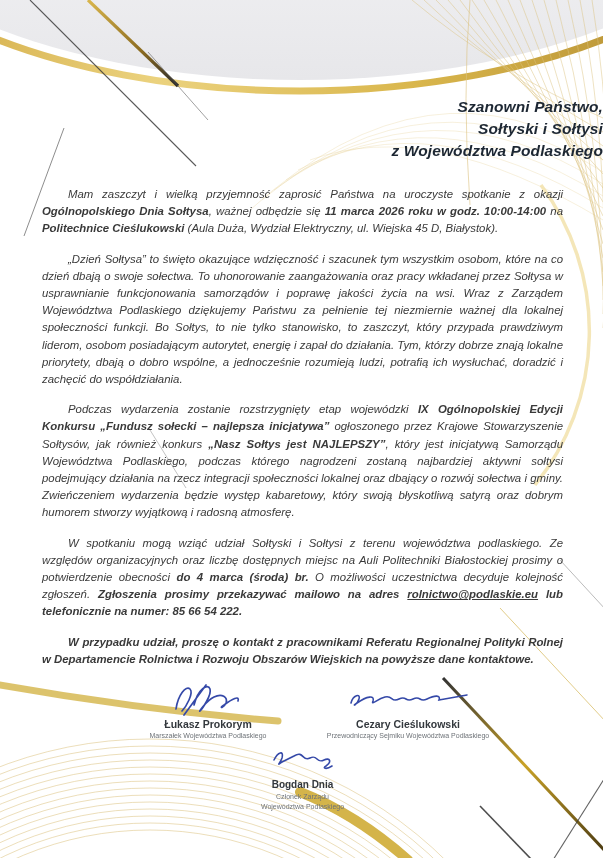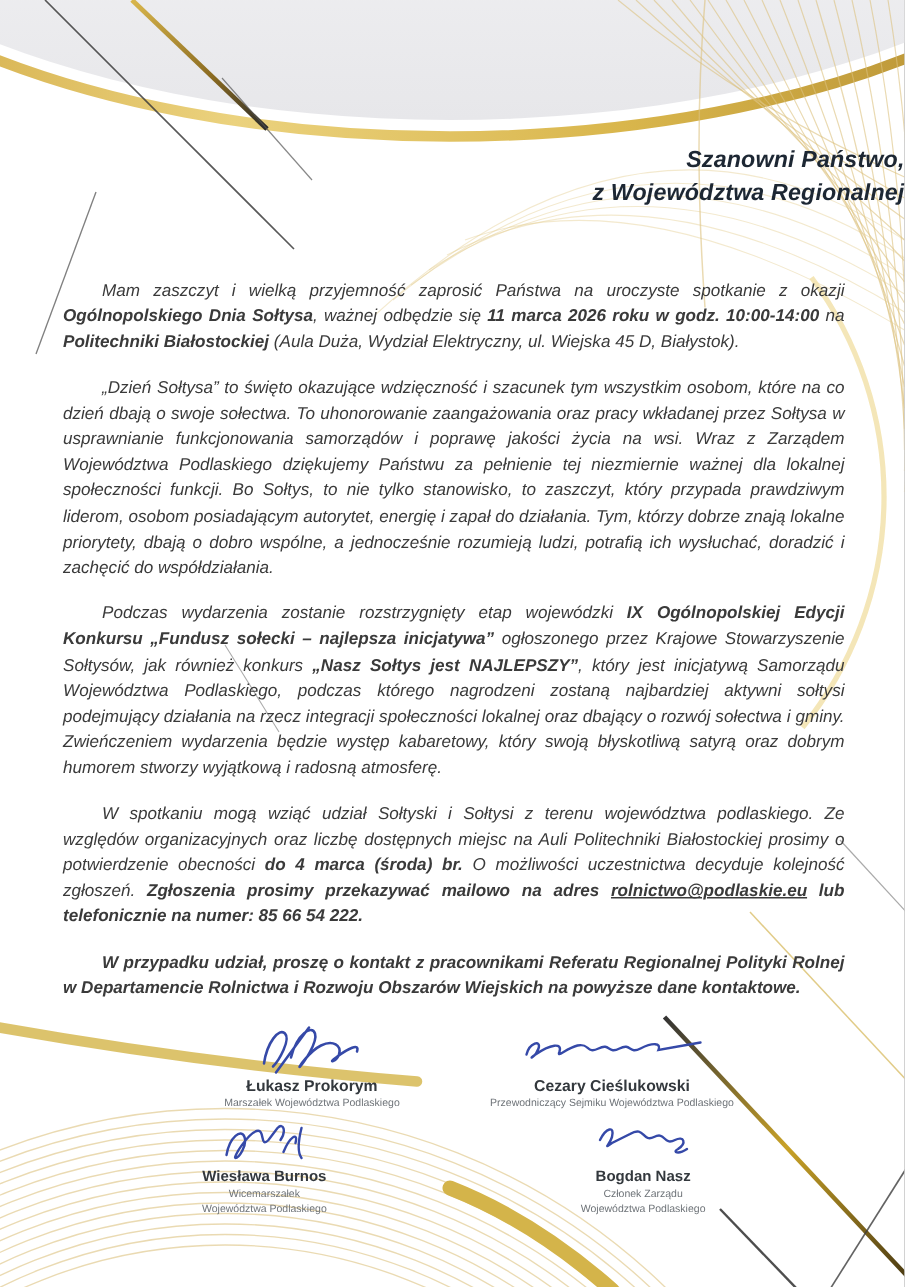--- a/index.html
+++ b/index.html
@@ -133,25 +133,26 @@
       <line x1="553" y1="860" x2="606" y2="776" stroke="#3C3C3C" stroke-width="1.1" opacity="0.8"></line>
       <line x1="480" y1="806" x2="532" y2="860" stroke="#2F2F2F" stroke-width="1.6" opacity="0.85"></line>
       <line x1="560" y1="560" x2="606" y2="610" stroke="#555" stroke-width="0.8" opacity="0.5"></line>
     </g>
   </svg>
 
   <div class="content">
 
     <div class="salutation">
       <div>Szanowni Państwo,</div>
-      <div>z Województwa Regionalnej</div>
+      <div>Sołtyski i Sołtysi</div>
+      <div>z Województwa Podlaskiego</div>
     </div>
 
     <div class="letter-body">
-      <p><span>Mam zaszczyt i wielką przyjemność zaprosić Państwa na uroczyste spotkanie z okazji </span><span class="b">Ogólnopolskiego Dnia Sołtysa</span><span>, ważnej odbędzie się </span><span class="b">11 marca 2026 roku w godz. 10:00-14:00</span><span> na </span><span class="b">Politechniki Białostockiej</span><span> (Aula Duża, Wydział Elektryczny, ul. Wiejska 45 D, Białystok).</span></p>
+      <p><span>Mam zaszczyt i wielką przyjemność zaprosić Państwa na uroczyste spotkanie z okazji </span><span class="b">Ogólnopolskiego Dnia Sołtysa</span><span>, ważnej odbędzie się </span><span class="b">11 marca 2026 roku w godz. 10:00-14:00</span><span> na </span><span class="b">Politechnice Cieślukowski</span><span> (Aula Duża, Wydział Elektryczny, ul. Wiejska 45 D, Białystok).</span></p>
       <p><span>„Dzień Sołtysa” to święto okazujące wdzięczność i szacunek tym wszystkim osobom, które na co dzień dbają o swoje sołectwa. To uhonorowanie zaangażowania oraz pracy wkładanej przez Sołtysa w usprawnianie funkcjonowania samorządów i poprawę jakości życia na wsi. Wraz z Zarządem Województwa Podlaskiego dziękujemy Państwu za pełnienie tej niezmiernie ważnej dla lokalnej społeczności funkcji. Bo Sołtys, to nie tylko stanowisko, to zaszczyt, który przypada prawdziwym liderom, osobom posiadającym autorytet, energię i zapał do działania. Tym, którzy dobrze znają lokalne priorytety, dbają o dobro wspólne, a jednocześnie rozumieją ludzi, potrafią ich wysłuchać, doradzić i zachęcić do współdziałania.</span></p>
       <p><span>Podczas wydarzenia zostanie rozstrzygnięty etap wojewódzki </span><span class="b">IX Ogólnopolskiej Edycji Konkursu „Fundusz sołecki – najlepsza inicjatywa”</span><span> ogłoszonego przez Krajowe Stowarzyszenie Sołtysów, jak również konkurs </span><span class="b">„Nasz Sołtys jest NAJLEPSZY”</span><span>, który jest inicjatywą Samorządu Województwa Podlaskiego, podczas którego nagrodzeni zostaną najbardziej aktywni sołtysi podejmujący działania na rzecz integracji społeczności lokalnej oraz dbający o rozwój sołectwa i gminy. Zwieńczeniem wydarzenia będzie występ kabaretowy, który swoją błyskotliwą satyrą oraz dobrym humorem stworzy wyjątkową i radosną atmosferę.</span></p>
       <p><span>W spotkaniu mogą wziąć udział Sołtyski i Sołtysi z terenu województwa podlaskiego. Ze względów organizacyjnych oraz liczbę dostępnych miejsc na Auli Politechniki Białostockiej prosimy o potwierdzenie obecności </span><span class="b">do 4 marca (środa) br.</span><span> O możliwości uczestnictwa decyduje kolejność zgłoszeń. </span><span class="b">Zgłoszenia prosimy przekazywać mailowo na adres </span><span class="b u">rolnictwo@podlaskie.eu</span><span class="b"> lub telefonicznie na numer: 85 66 54 222.</span></p>
       <p><span class="b">W przypadku udział, proszę o kontakt z pracownikami Referatu Regionalnej Polityki Rolnej w Departamencie Rolnictwa i Rozwoju Obszarów Wiejskich na powyższe dane kontaktowe.</span></p>
     </div>
 
     <div class="sig-row sig-row1">
       <div class="sig-block">
         <svg class="scribble" width="120" height="36" viewBox="0 0 120 36">
           <path d="M28 28 C30 14 38 4 42 8 C46 12 38 26 34 30 M46 24 C50 8 60 2 62 8 C64 14 54 28 52 30 C50 32 58 20 66 16 C74 12 80 16 78 22 C76 27 70 28 76 24 C84 18 92 14 90 20 M36 34 L58 4" fill="none" stroke="#3549A8" stroke-width="1.7" stroke-linecap="round"></path>
@@ -164,30 +165,22 @@
           <path d="M18 22 C20 14 28 12 26 18 C24 24 18 26 24 22 C34 15 42 14 40 20 C38 25 44 18 52 16 C60 14 58 22 66 18 C74 14 72 22 80 18 C88 14 86 22 94 18 C102 14 108 14 106 19 L134 14" fill="none" stroke="#3549A8" stroke-width="1.6" stroke-linecap="round"></path>
         </svg>
         <div class="sig-name">Cezary Cieślukowski</div>
         <div class="sig-title">Przewodniczący Sejmiku Województwa Podlaskiego</div>
       </div>
     </div>
 
     <div class="sig-row sig-row2">
       <div class="sig-block">
         <svg class="scribble" width="110" height="32" viewBox="0 0 110 32">
-          <path d="M30 24 C32 12 40 6 42 12 C44 18 38 26 36 26 C34 26 44 10 50 8 C56 6 52 20 58 14 L64 6 C68 2 70 8 66 14 M68 22 C72 12 78 8 76 16 M80 6 C78 14 77 22 80 26" fill="none" stroke="#3549A8" stroke-width="1.6" stroke-linecap="round"></path>
-        </svg>
-        <div class="sig-name">Wiesława Burnos</div>
-        <div class="sig-title">Wicemarszałek</div>
-        <div class="sig-title">Województwa Podlaskiego</div>
-      </div>
-      <div class="sig-block">
-        <svg class="scribble" width="110" height="32" viewBox="0 0 110 32">
           <path d="M26 14 C30 6 36 4 34 12 C32 18 28 20 34 16 L46 10 C56 4 54 16 62 12 C70 8 68 18 76 14 C82 11 84 16 78 20 C74 22 78 24 84 20" fill="none" stroke="#3549A8" stroke-width="1.6" stroke-linecap="round"></path>
         </svg>
-        <div class="sig-name">Bogdan Nasz</div>
+        <div class="sig-name">Bogdan Dnia</div>
         <div class="sig-title">Członek Zarządu</div>
         <div class="sig-title">Województwa Podlaskiego</div>
       </div>
     </div>
 
   </div>
 </div>
 
 </body></html>

